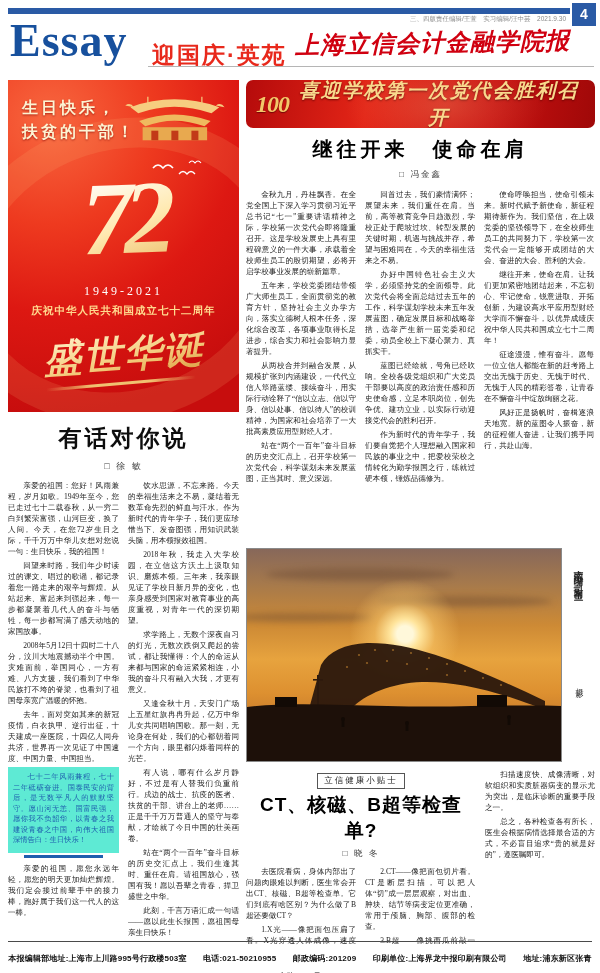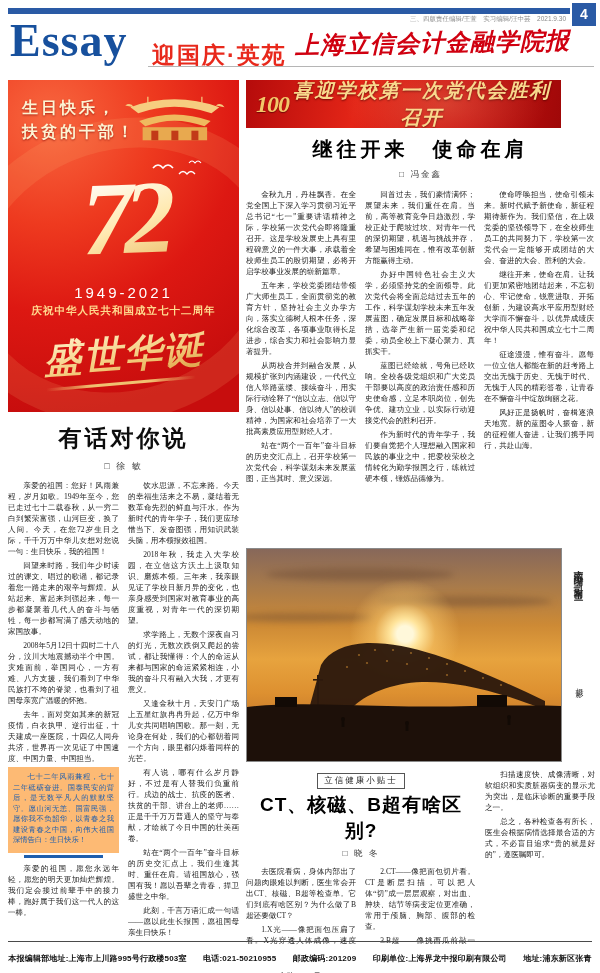--- a/index.html
+++ b/index.html
@@ -38,43 +38,43 @@
   .greeting { position:absolute; left:14px; top:16px; color:#fdf3d2; font-weight:bold;
     font-size:16px; line-height:24px; letter-spacing:3px; text-shadow:0 1px 2px rgba(120,0,0,.6); }
   .gate { position:absolute; right:4px; top:4px; }
   .birds { position:absolute; right:34px; top:78px; }
   .num72 { position:absolute; left:0; right:0; top:86px; text-align:center;
     font:bold italic 104px/104px "Liberation Serif",serif; letter-spacing:-10px;
     background:linear-gradient(160deg,#ffffff 20%,#ffe9b0 55%,#e8b45f 90%);
     -webkit-background-clip:text; background-clip:text; color:transparent;
     text-shadow:none; transform:rotate(-2deg); }
   .years { position:absolute; left:0; right:0; top:204px; text-align:center; color:#fff;
-    font-size:15px; letter-spacing:3px; font-family:Liberation Sans, sans-serif; }
+    font-size:12px; letter-spacing:3px; font-family:Liberation Serif, serif; }
   .slogan { position:absolute; left:0; right:0; top:224px; text-align:center; color:#ffd98e;
     font-weight:bold; font-size:10.5px; letter-spacing:1px; }
   .callig { position:absolute; left:0; right:0; top:252px; text-align:center;
     font:bold italic 38px/44px "Liberation Serif",serif; transform:rotate(-4deg);
     background:linear-gradient(170deg,#fff2c8 10%,#f3c979 60%,#d99b3e 95%);
     -webkit-background-clip:text; background-clip:text; color:transparent; letter-spacing:2px; }
   .callig-stroke { position:absolute; left:38px; top:302px; width:150px; height:3px;
     background:linear-gradient(90deg,transparent,#f0c170 30%,#f0c170 70%,transparent); transform:rotate(-5deg); }
   .a1-title { margin-top:11px; text-align:center; font-size:23px; font-weight:bold;
     letter-spacing:3px; color:#0d0d0d; }
   .a1-author { margin:6px 0 7px; }
   .a1-body { display:flex; gap:9px; height:484px; overflow:hidden; }
   .a1-body .col { width:111px;font-family:Liberation Serif, serif; }
-  .highlight-box { background:#fdba74; color:#1f5fae; padding:5px 5px 4px; margin:3px 0 2px; }
+  .highlight-box { background:#5eead4; color:#1f5fae; padding:5px 5px 4px; margin:3px 0 2px; }
   .highlight-box p { font-size:7.3px; line-height:10.5px; text-align:justify; text-indent:2em; color:#1f5fae; }
   .blue-bar { width:72%; height:3px; background:#1f5fae; margin:2px auto 5px; }
 
   
   .right-col { position:absolute; left:246px; top:80px; width:349px; }
-  .banner { position:relative; width:315px; height:48px; overflow:hidden;
+  .banner { position:relative; width:349px; height:48px; overflow:hidden;
     background:linear-gradient(100deg,#b50b0b 0%,#e32517 35%,#c81110 70%,#9f0808 100%);
-    display:flex; align-items:center; }
+    display:flex; align-items:center;border-radius:7px; }
   .banner .shine { position:absolute; left:90px; top:-30px; width:220px; height:110px;
     background:radial-gradient(ellipse at center,rgba(255,210,150,0.22),transparent 65%); }
   .banner-logo { margin-left:10px; font:bold italic 24px/24px "Liberation Serif",serif;
     color:#f3c769; text-shadow:0 1px 1px rgba(80,0,0,.7); letter-spacing:-1px; }
   .banner-text { flex:1; text-align:center; font-weight:bold; font-size:19.5px; letter-spacing:2px;
     font-style:italic; color:#f8d98c; text-shadow:0 1px 2px rgba(90,0,0,.8); padding-right:6px; }
   .a2-title { margin-top:8px; text-align:center; font-size:20px; font-weight:bold;
     letter-spacing:4px; color:#000; font-family:"Liberation Sans",sans-serif; }
   .a2-author { margin:6px 0 8px; font-size:8.5px; }
   .a2-body { display:flex; gap:9px; height:352px; overflow:hidden; }
@@ -204,21 +204,21 @@
   <div class="author a2-author">□ 冯金鑫</div>
 
   <div class="a2-body body-text">
     <div class="col">
         <p>金秋九月，丹桂飘香。在全党全国上下深入学习贯彻习近平总书记“七一”重要讲话精神之际，学校第一次党代会即将隆重召开。这是学校发展史上具有里程碑意义的一件大事，承载着全校师生员工的殷切期望，必将开启学校事业发展的崭新篇章。</p>
         <p>五年来，学校党委团结带领广大师生员工，全面贯彻党的教育方针，坚持社会主义办学方向，落实立德树人根本任务，深化综合改革，各项事业取得长足进步，综合实力和社会影响力显著提升。</p>
         <p>从两校合并到融合发展，从规模扩张到内涵建设，一代代立信人筚路蓝缕、接续奋斗，用实际行动诠释了“信以立志、信以守身、信以处事、信以待人”的校训精神，为国家和社会培养了一大批高素质应用型财经人才。</p>
         <p>站在“两个一百年”奋斗目标的历史交汇点上，召开学校第一次党代会，科学谋划未来发展蓝图，正当其时、意义深远。</p>
       </div>
     <div class="col">
-        <p>回首过去，我们豪情满怀；展望未来，我们重任在肩。当前，高等教育竞争日趋激烈，学校正处于爬坡过坎、对青年一代的深切期望，机遇与挑战并存，希望与困难同在，惟有改革创新方能赢得主动。</p>
+        <p>回首过去，我们豪情满怀；展望未来，我们重任在肩。当前，高等教育竞争日趋激烈，学校正处于爬坡过坎、转型发展的关键时期，机遇与挑战并存，希望与困难同在，今天的幸福生活来之不易。</p>
         <p>办好中国特色社会主义大学，必须坚持党的全面领导。此次党代会将全面总结过去五年的工作，科学谋划学校未来五年发展蓝图，确定发展目标和战略举措，选举产生新一届党委和纪委，动员全校上下凝心聚力、真抓实干。</p>
         <p>蓝图已经绘就，号角已经吹响。全校各级党组织和广大党员干部要以高度的政治责任感和历史使命感，立足本职岗位，创先争优、建功立业，以实际行动迎接党代会的胜利召开。</p>
         <p>作为新时代的青年学子，我们要自觉把个人理想融入国家和民族的事业之中，把爱校荣校之情转化为勤学报国之行，练就过硬本领，锤炼品德修为。</p>
       </div>
     <div class="col">
         <p>使命呼唤担当，使命引领未来。新时代赋予新使命，新征程期待新作为。我们坚信，在上级党委的坚强领导下，在全校师生员工的共同努力下，学校第一次党代会一定能够开成团结的大会、奋进的大会、胜利的大会。</p>
         <p>继往开来，使命在肩。让我们更加紧密地团结起来，不忘初心、牢记使命，锐意进取、开拓创新，为建设高水平应用型财经大学而不懈奋斗，以优异成绩庆祝中华人民共和国成立七十二周年！</p>
         <p>征途漫漫，惟有奋斗。愿每一位立信人都能在新的赶考路上交出无愧于历史、无愧于时代、无愧于人民的精彩答卷，让青春在不懈奋斗中绽放绚丽之花。</p>
         <p>风好正是扬帆时，奋楫逐浪天地宽。新的蓝图令人振奋，新的征程催人奋进，让我们携手同行，共赴山海。</p>
       </div>
@@ -267,21 +267,21 @@
     <div class="photo-caption">
       <span class="v-caption">南汇嘴·司南鱼</span>
       <span class="v-credit">摄影</span>
     </div>
   </div>
 
   <div class="ct-section body-text">
     <div class="ct-main">
       <div class="ct-header">
         <span class="ct-tag">立信健康小贴士</span>
-        <div class="ct-title">CT、核磁、B超有啥区别?</div>
+        <div class="ct-title">CT、核磁、B超等检查单?</div>
         <div class="author ct-author">□ 晓 冬</div>
       </div>
       <div class="ct-cols">
         <div class="col">
             <p>去医院看病，身体内部出了问题肉眼难以判断，医生常会开出CT、核磁、B超等检查单。它们到底有啥区别？为什么做了B超还要做CT？</p>
             <p>1.X光——像把面包压扁了看。X光穿透人体成像，速度快、价格低，常用于观察骨骼是否有骨折、错位等，但软组织分辨能力有限。</p>
           </div>
         <div class="col">
             <p>2.CT——像把面包切片看。CT是断层扫描，可以把人体“切”成一层层观察，对出血、肿块、结节等病变定位更准确，常用于颅脑、胸部、腹部的检查。</p>
             <p>3.B超——像挑西瓜前敲一敲。利用超声波反射成像，无辐射、可重复，适合肝胆、泌尿、妇产科等检查。</p>

